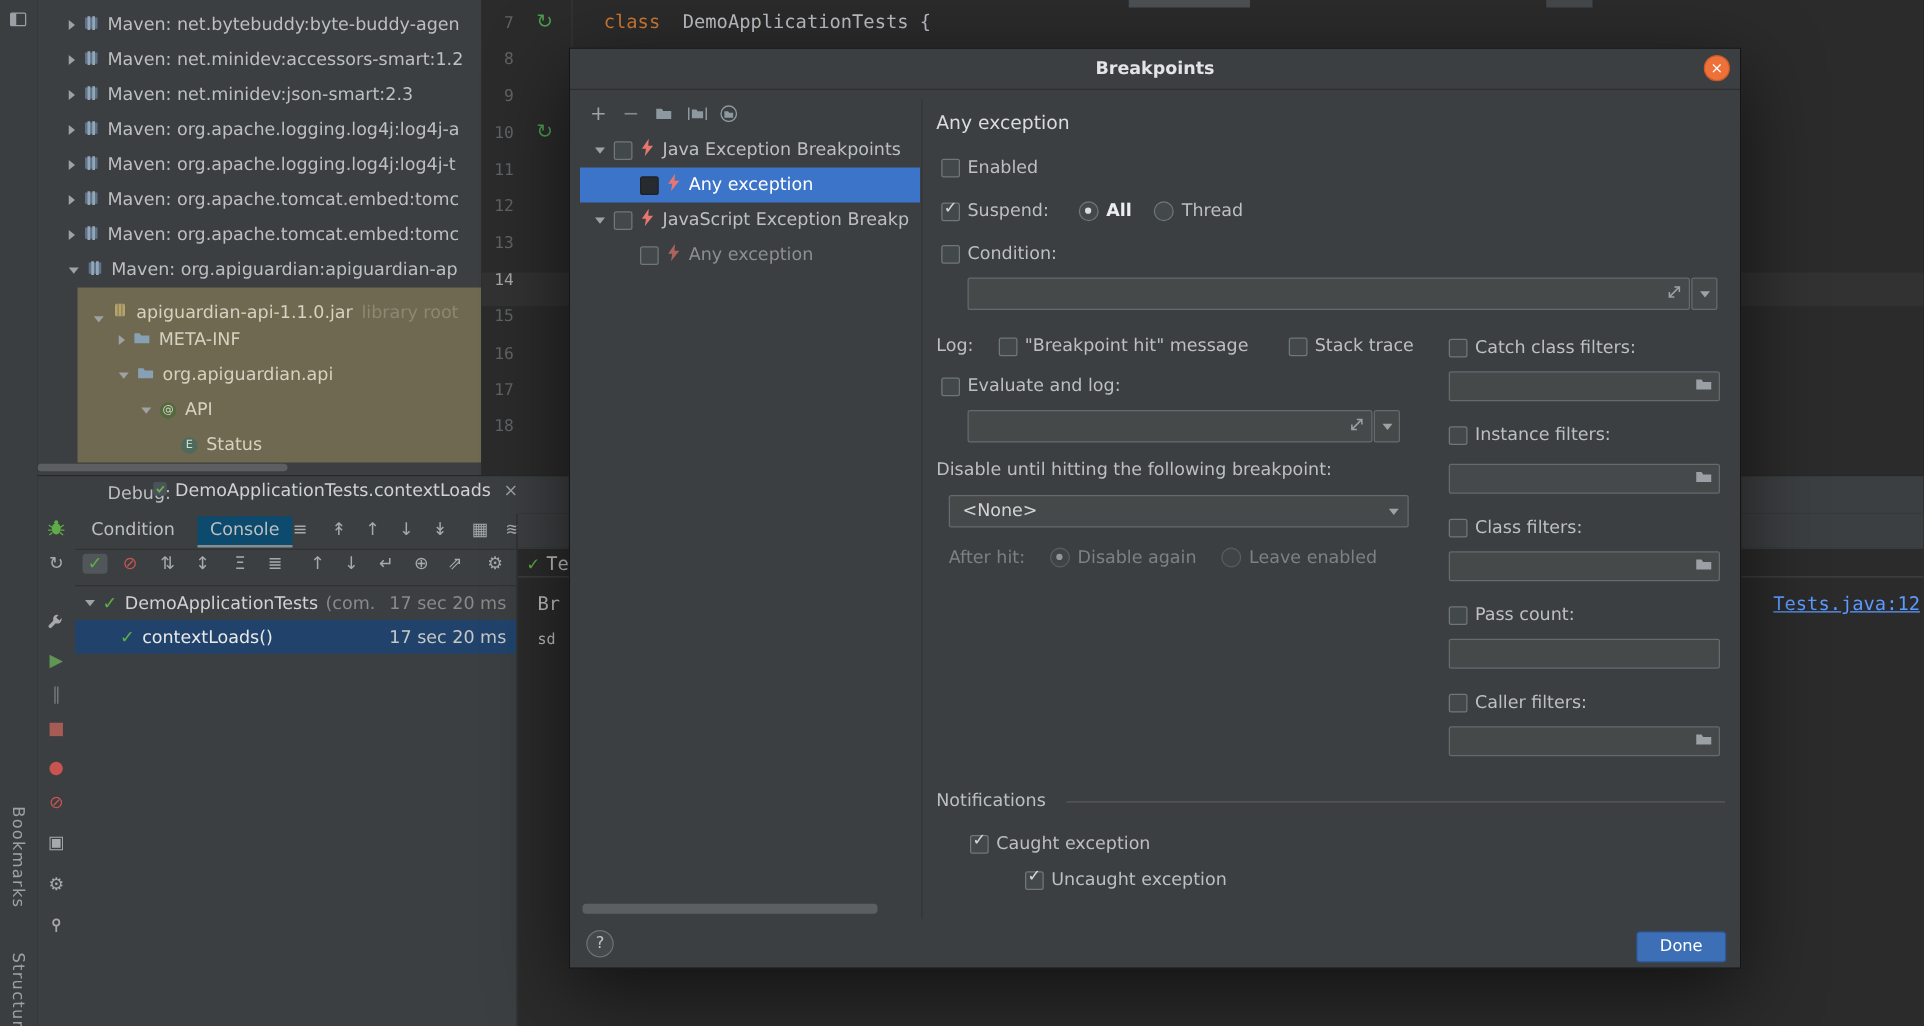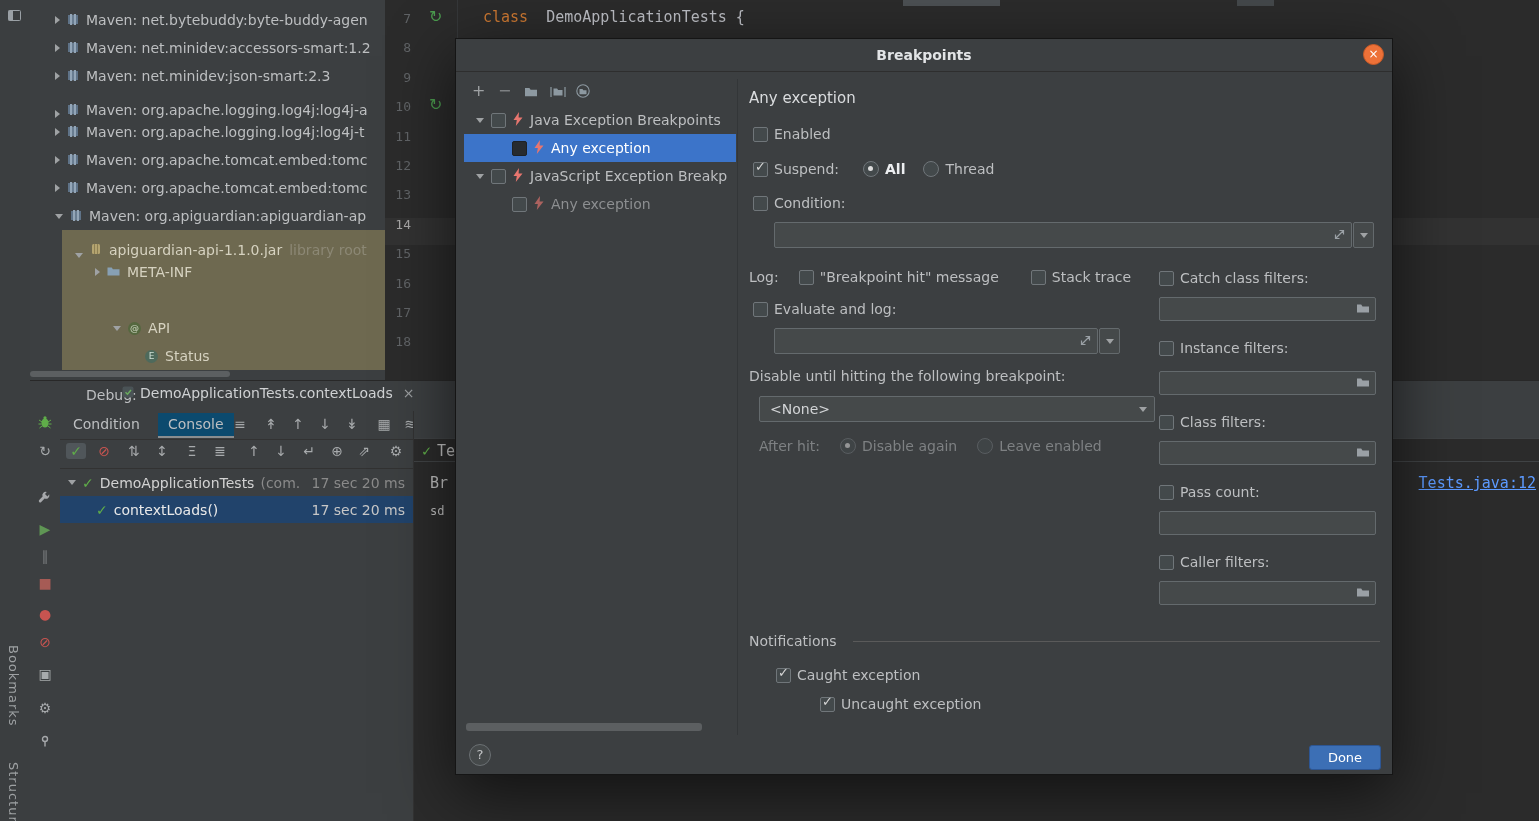--- a/index.html
+++ b/index.html
@@ -103,21 +103,21 @@
     </div>
     <div class="trow" style="top:62px;padding-left:25px;">
       <span class="chev closed"></span>
       <span><svg width="12" height="12">
             <rect x="1" y="2" width="10" height="9" fill="#5f7388"></rect>
             <rect x="3" y="1" width="2.2" height="11" fill="#93a6b8"></rect>
             <rect x="6.8" y="1" width="2.2" height="11" fill="#93a6b8"></rect>
           </svg></span>
       <span>Maven: net.minidev:json-smart:2.3</span>
     </div>
-    <div class="trow" style="top:90px;padding-left:25px;align-items:flex-end;">
+    <div class="trow" style="top:90px;padding-left:25px;">
       <span class="chev closed"></span>
       <span><svg width="12" height="12">
             <rect x="1" y="2" width="10" height="9" fill="#5f7388"></rect>
             <rect x="3" y="1" width="2.2" height="11" fill="#93a6b8"></rect>
             <rect x="6.8" y="1" width="2.2" height="11" fill="#93a6b8"></rect>
           </svg></span>
       <span>Maven: org.apache.logging.log4j:log4j-a</span>
     </div>
     <div class="trow" style="top:118px;padding-left:25px;">
       <span class="chev closed"></span>
@@ -163,20 +163,27 @@
           </svg></span>
       <span>apiguardian-api-1.1.0.jar</span>
       <span class="suffix">library root</span>
     </div>
     <div class="trow khaki-text" style="top:258px;padding-left:65px;">
       <span class="chev closed"></span>
       <span><svg width="13" height="11">
             <path d="M0.5 1.5 h4.2 l1.2 1.8 h6.6 v6.2 h-12 z" fill="#87a0b4"></path>
           </svg></span>
       <span>META-INF</span>
+    </div>
+    <div class="trow khaki-text" style="top:286px;padding-left:65px;">
+      <span class="chev open"></span>
+      <span><svg width="13" height="11">
+            <path d="M0.5 1.5 h4.2 l1.2 1.8 h6.6 v6.2 h-12 z" fill="#87a0b4"></path>
+          </svg></span>
+      <span>org.apiguardian.api</span>
     </div>
     <div class="trow khaki-text" style="top:314px;padding-left:83px;">
       <span class="chev open"></span>
       <span class="mini-badge" style="background:#55683f;color:#cfd8c4;">
           <span>@</span>
         </span>
       <span>API</span>
     </div>
     <div class="trow khaki-text" style="top:342px;padding-left:115px;">
       <span class="mini-badge" style="background:#4e6a5c;color:#cfe0d6;">
@@ -397,21 +404,21 @@
       <span class="grow"></span>
       <span style="margin-right:6px;"><svg width="11" height="11">
             <path d="M1.5 9.5 L9.5 1.5 M5.5 1.5 h4 v4 M1.5 5.5 v4 h4" stroke="#9aa0a5" fill="none" stroke-width="1.2"></path>
           </svg></span>
     </div>
     <div class="drop-btn" style="left:643px;top:289px;width:21px;height:26px;">
         <span class="tri"></span>
       </div>
 
     <div class="abs" style="left:293px;top:329px;">Disable until hitting the following breakpoint:</div>
-    <div class="field" style="left:303px;top:357px;width:396px;height:26px;">
+    <div class="field" style="left:303px;top:357px;width:368px;height:26px;">
       <span style="margin-left:10px;color:#d2d4d6;">&lt;None&gt;</span>
       <span class="grow"></span>
       <span class="tri" style="margin-right:7px;"></span>
     </div>
 
     <div class="abs row dim" style="left:303px;top:399px;">
       <span>After hit:</span>
       <span class="radio on dis" style="margin-left:14px;"></span>
       <span>Disable again</span>
       <span class="radio dis" style="margin-left:14px;"></span>

